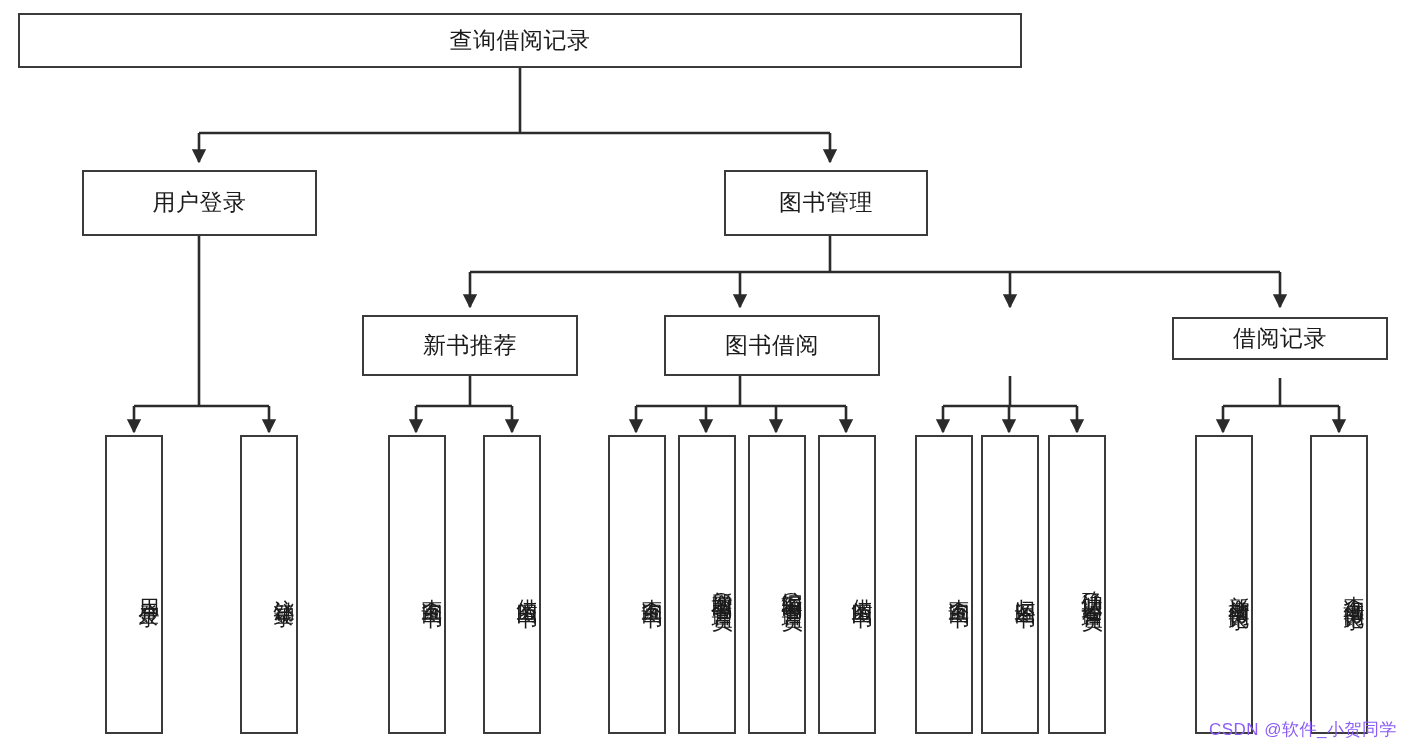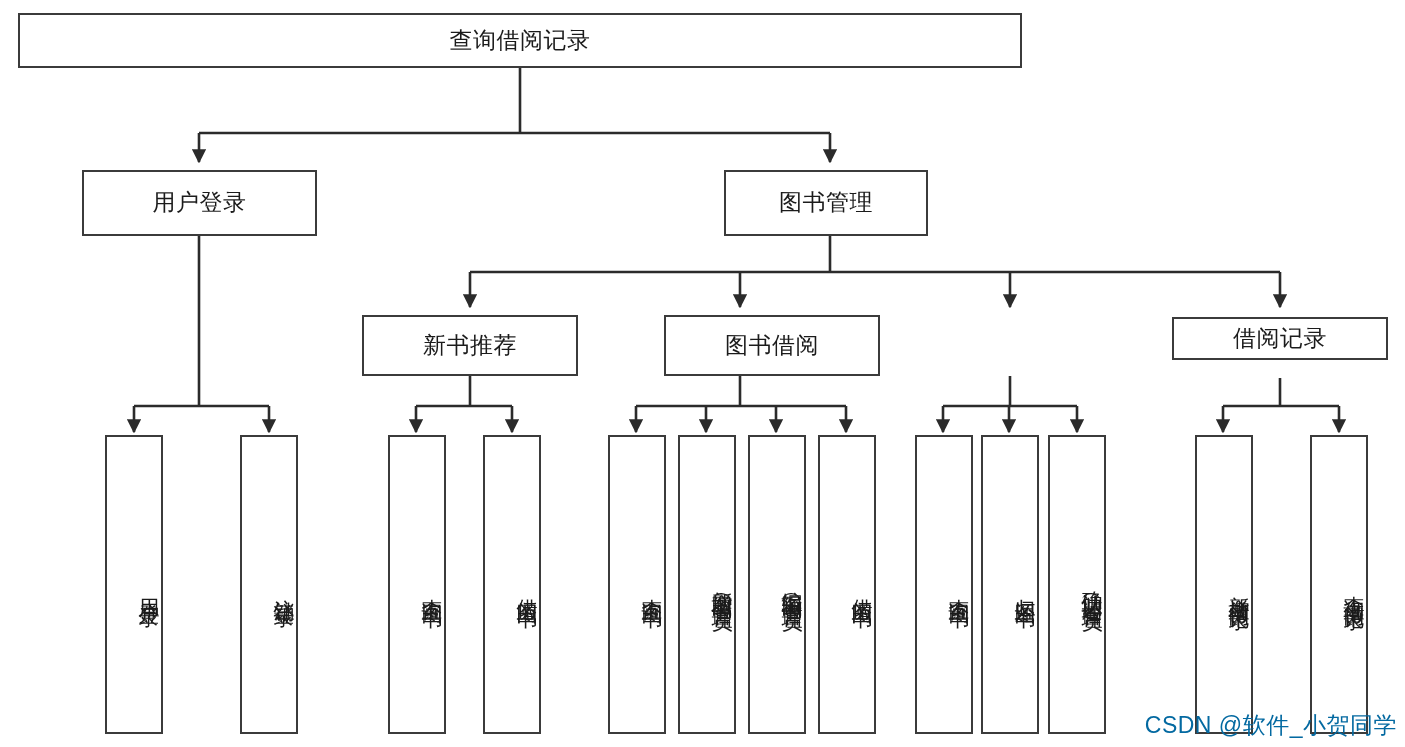--- a/index.html
+++ b/index.html
@@ -51,22 +51,22 @@
   }
   .node.vert .vlabel {
     writing-mode: vertical-rl;
     text-orientation: upright;
     display: block;
   }
   #watermark {
     position: absolute;
     right: 8px;
     bottom: 6px;
-    font-size: 23px;
-    color: #0369a1;
+    font-size: 17px;
+    color: #8b5cf6;
     letter-spacing: 0.5px;
     white-space: nowrap;
     pointer-events: none;
     font-family: "Liberation Sans", "DejaVu Sans", sans-serif;
   }
 </style>
 </head>
 <body>
 
 <div id="canvas">

